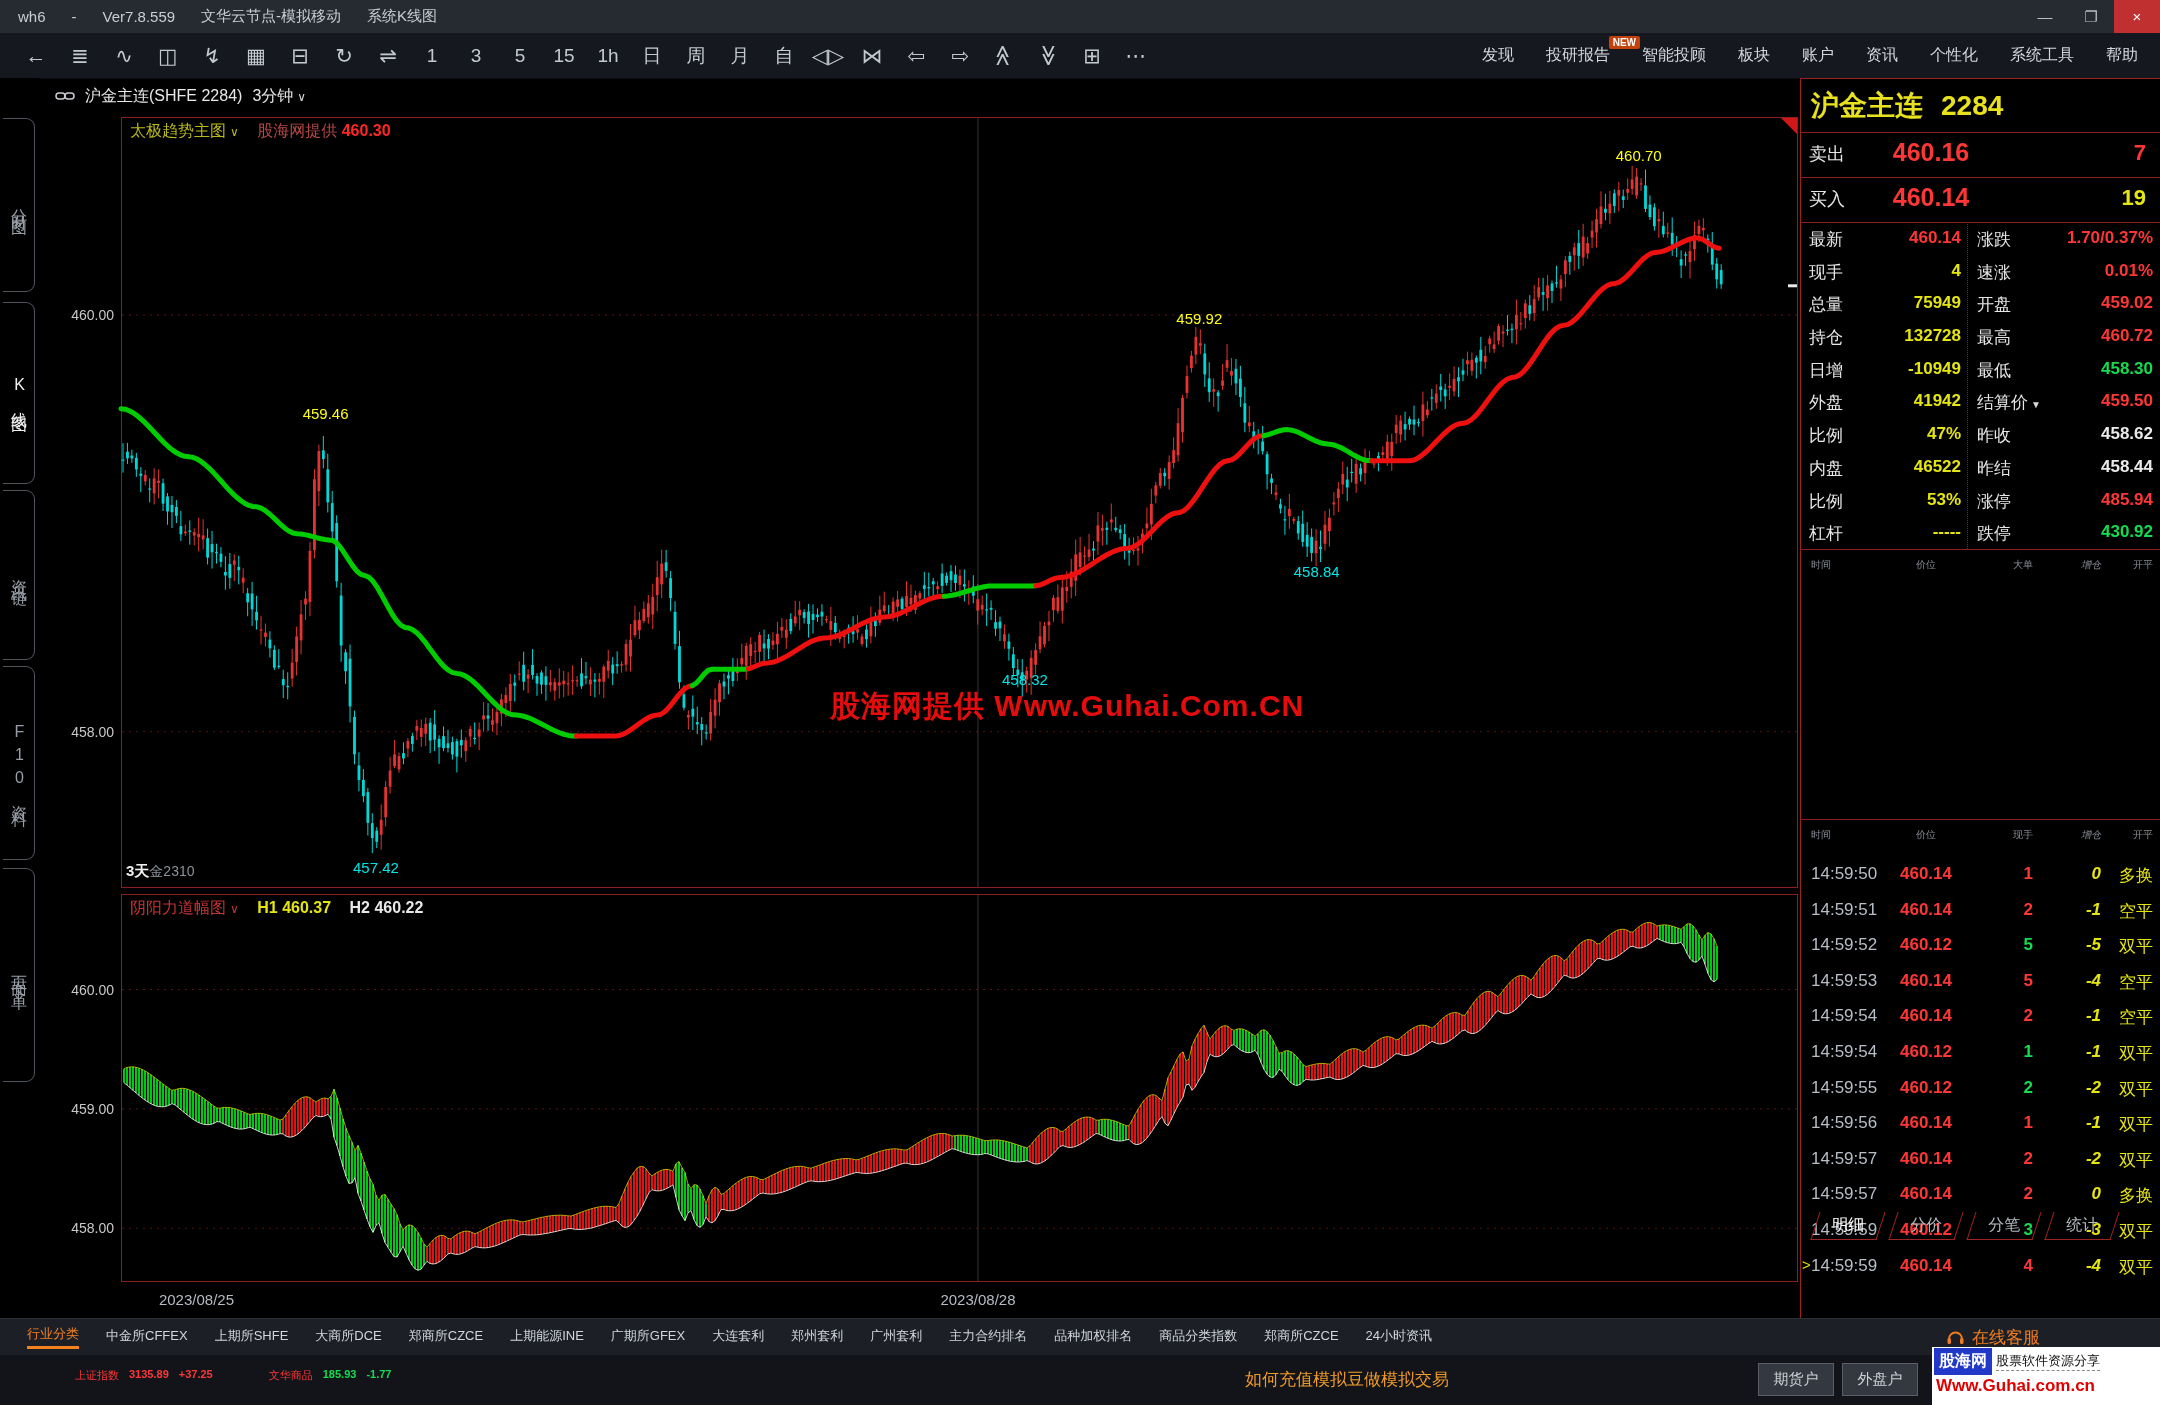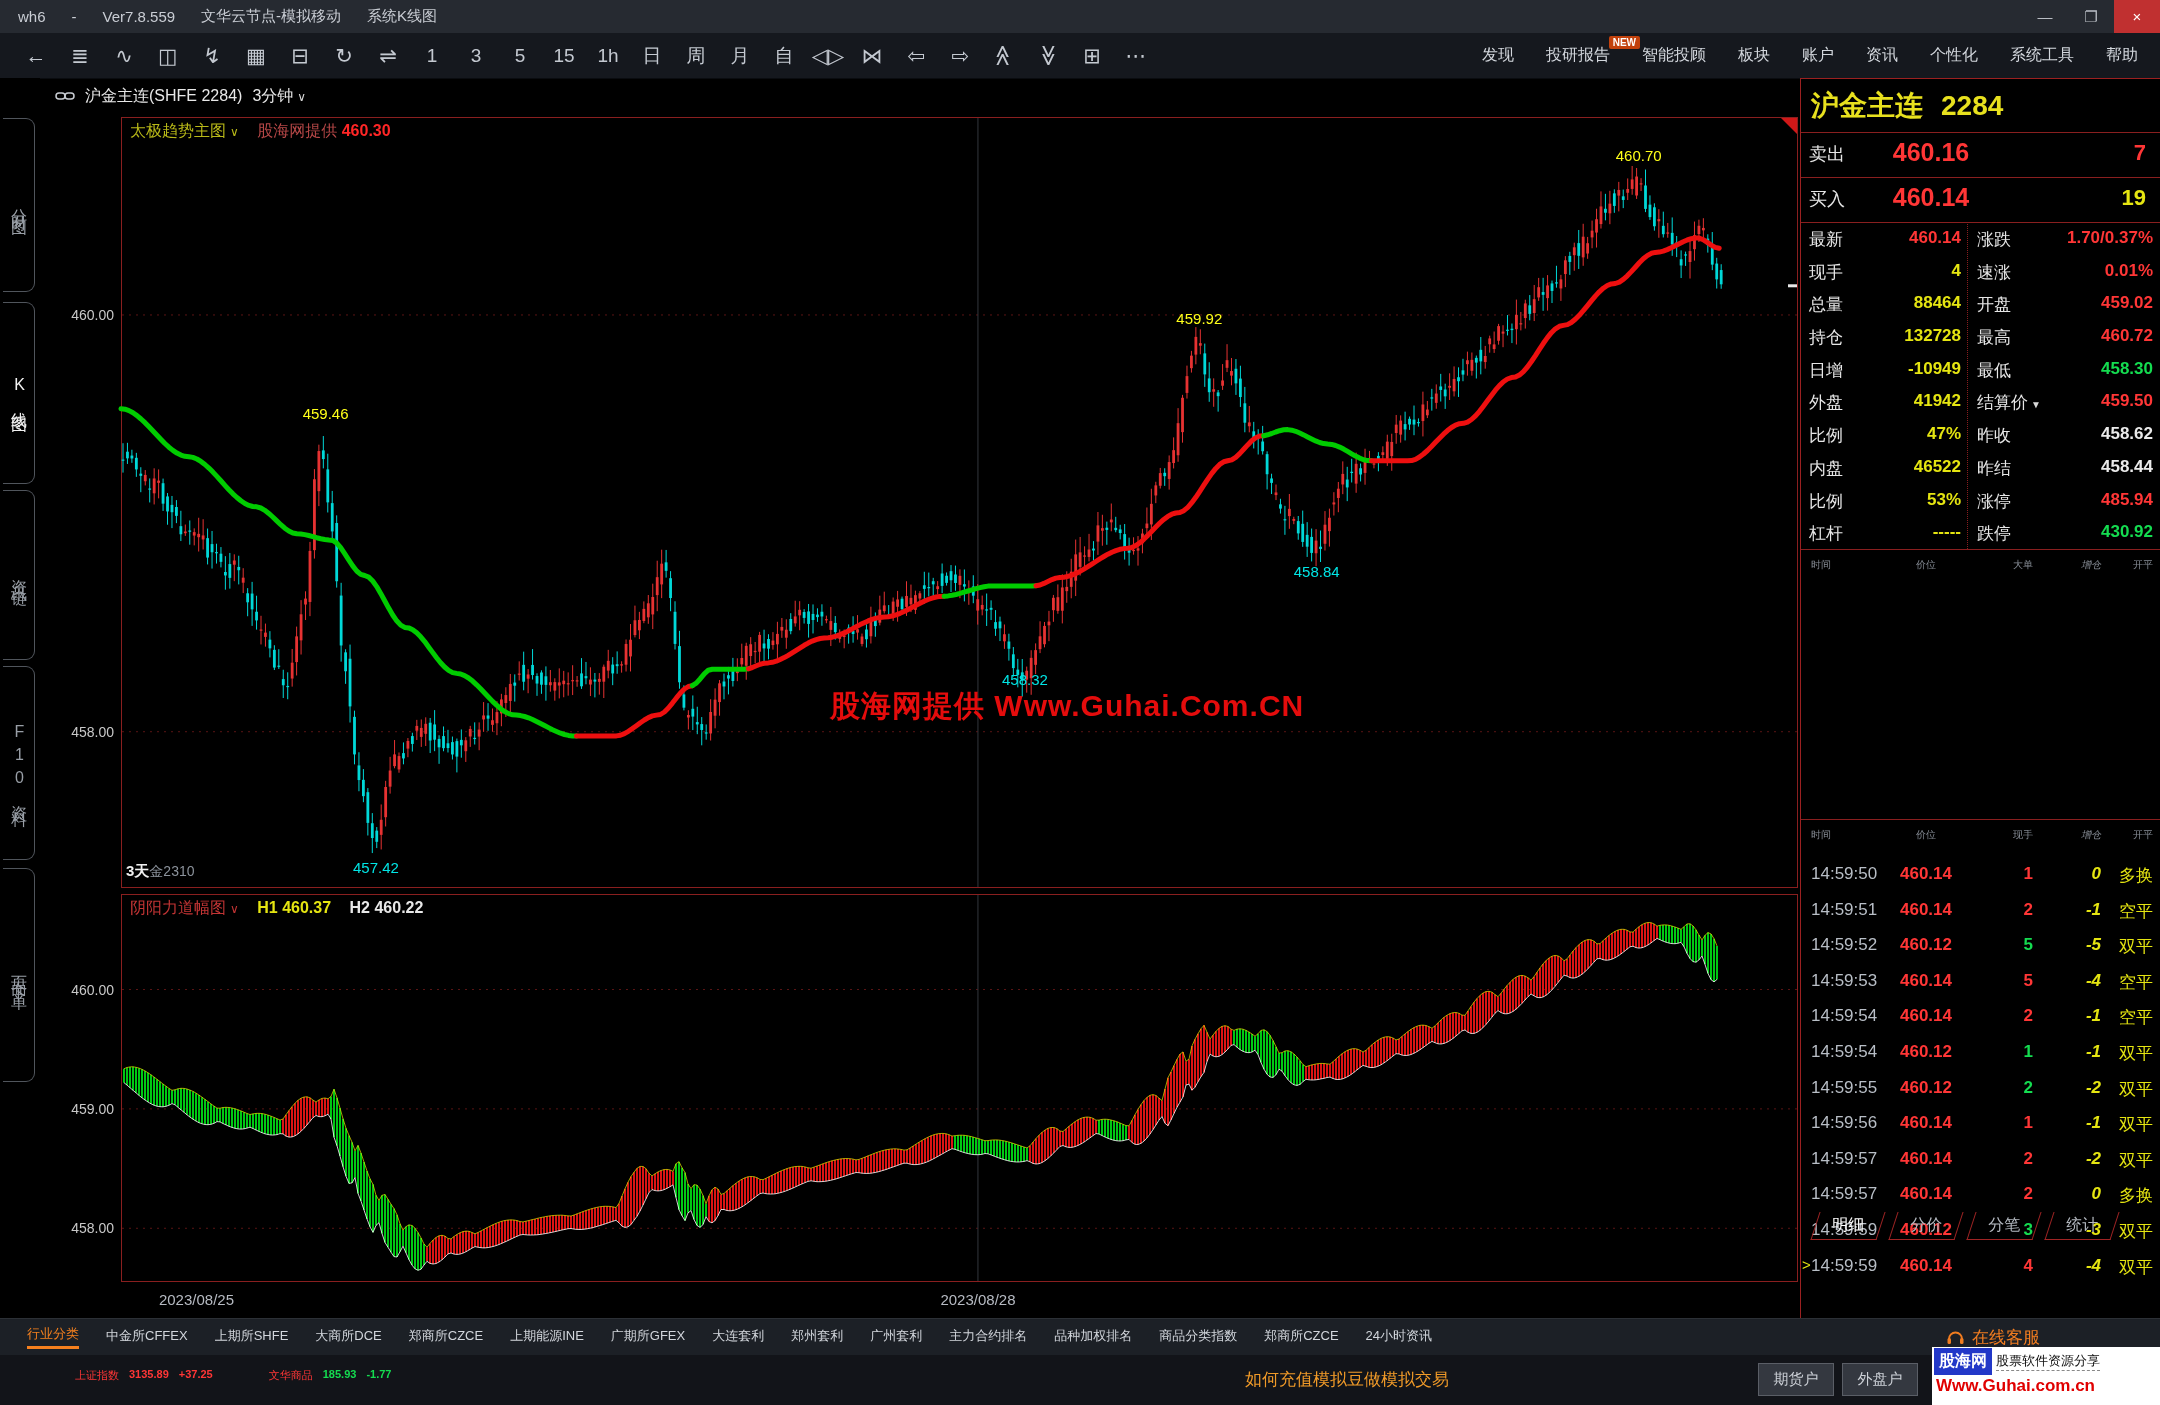--- a/index.html
+++ b/index.html
@@ -1542,21 +1542,21 @@
           <span class="qv2 c-red" data-name="quote-value">1.70/0.37%</span>
         </div>
         <div class="qrow" data-name="quote-row">
           <span class="ql1" data-name="quote-label">现手</span>
           <span class="qv1 c-yellow" data-name="quote-value">4</span>
           <span class="ql2" data-name="quote-label">速涨</span>
           <span class="qv2 c-red" data-name="quote-value">0.01%</span>
         </div>
         <div class="qrow" data-name="quote-row">
           <span class="ql1" data-name="quote-label">总量</span>
-          <span class="qv1 c-yellow" data-name="quote-value">88464</span>
+          <span class="qv1 c-yellow" data-name="quote-value">75949</span>
           <span class="ql2" data-name="quote-label">开盘</span>
           <span class="qv2 c-red" data-name="quote-value">459.02</span>
         </div>
         <div class="qrow" data-name="quote-row">
           <span class="ql1" data-name="quote-label">持仓</span>
           <span class="qv1 c-yellow" data-name="quote-value">132728</span>
           <span class="ql2" data-name="quote-label">最高</span>
           <span class="qv2 c-red" data-name="quote-value">460.72</span>
         </div>
         <div class="qrow" data-name="quote-row">

